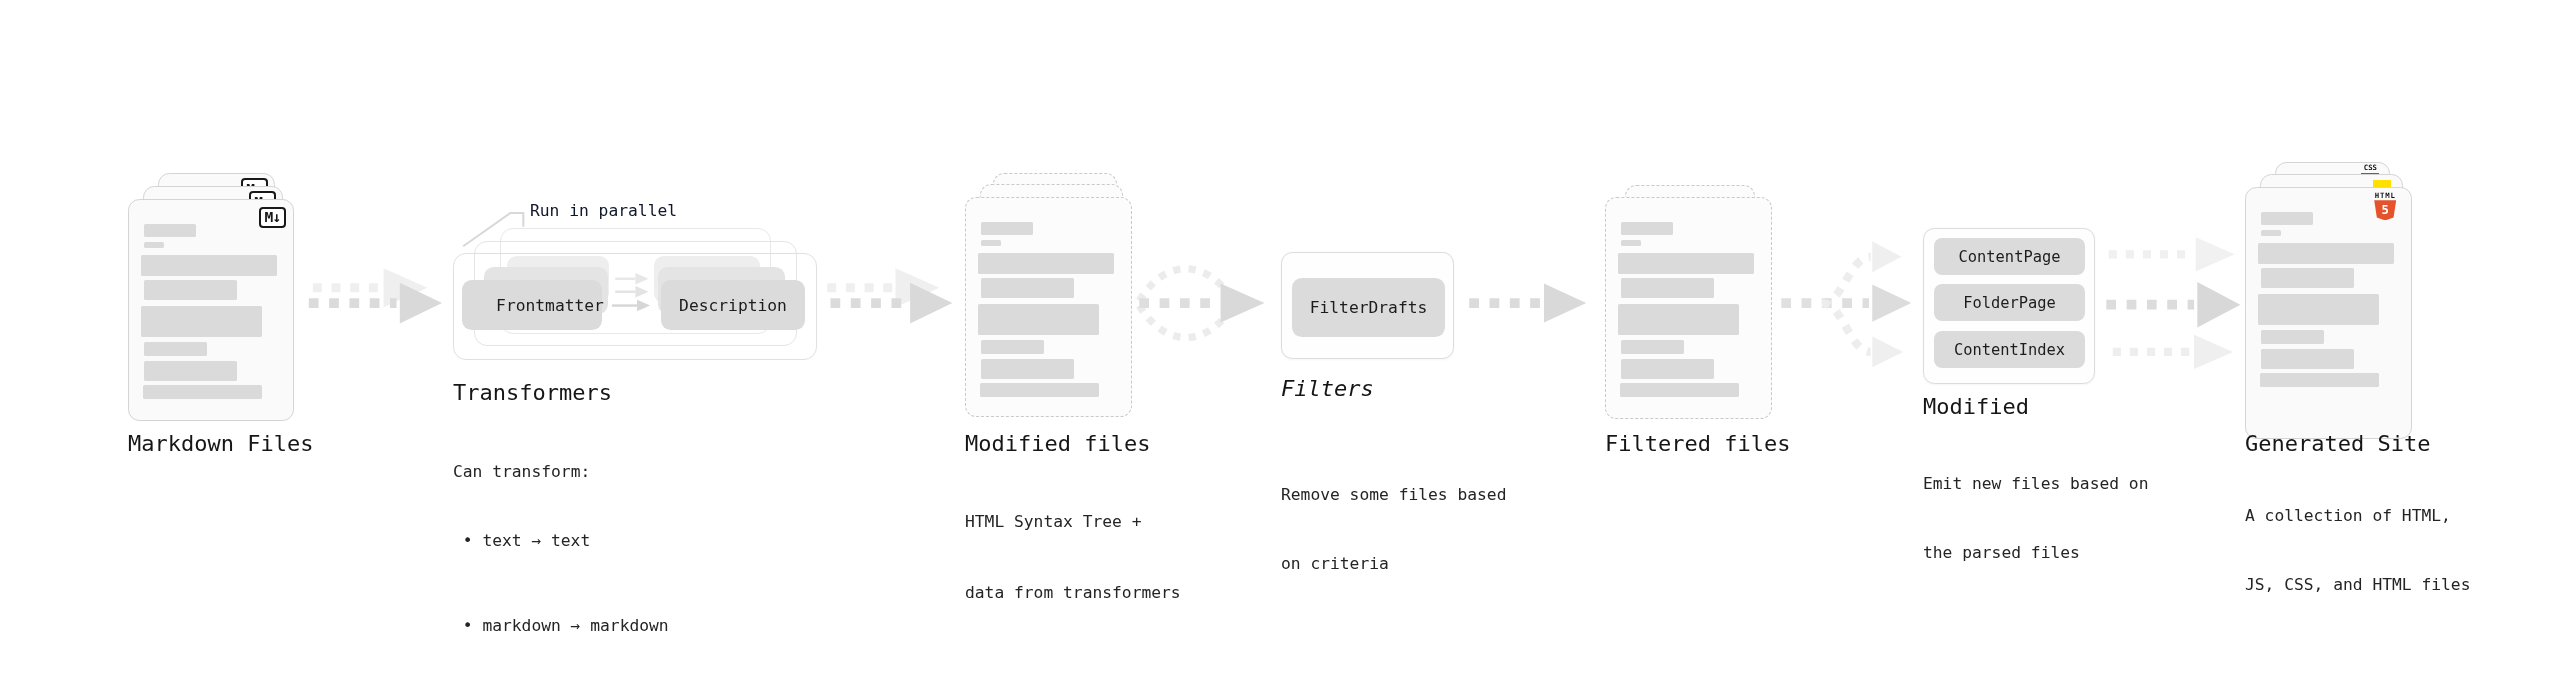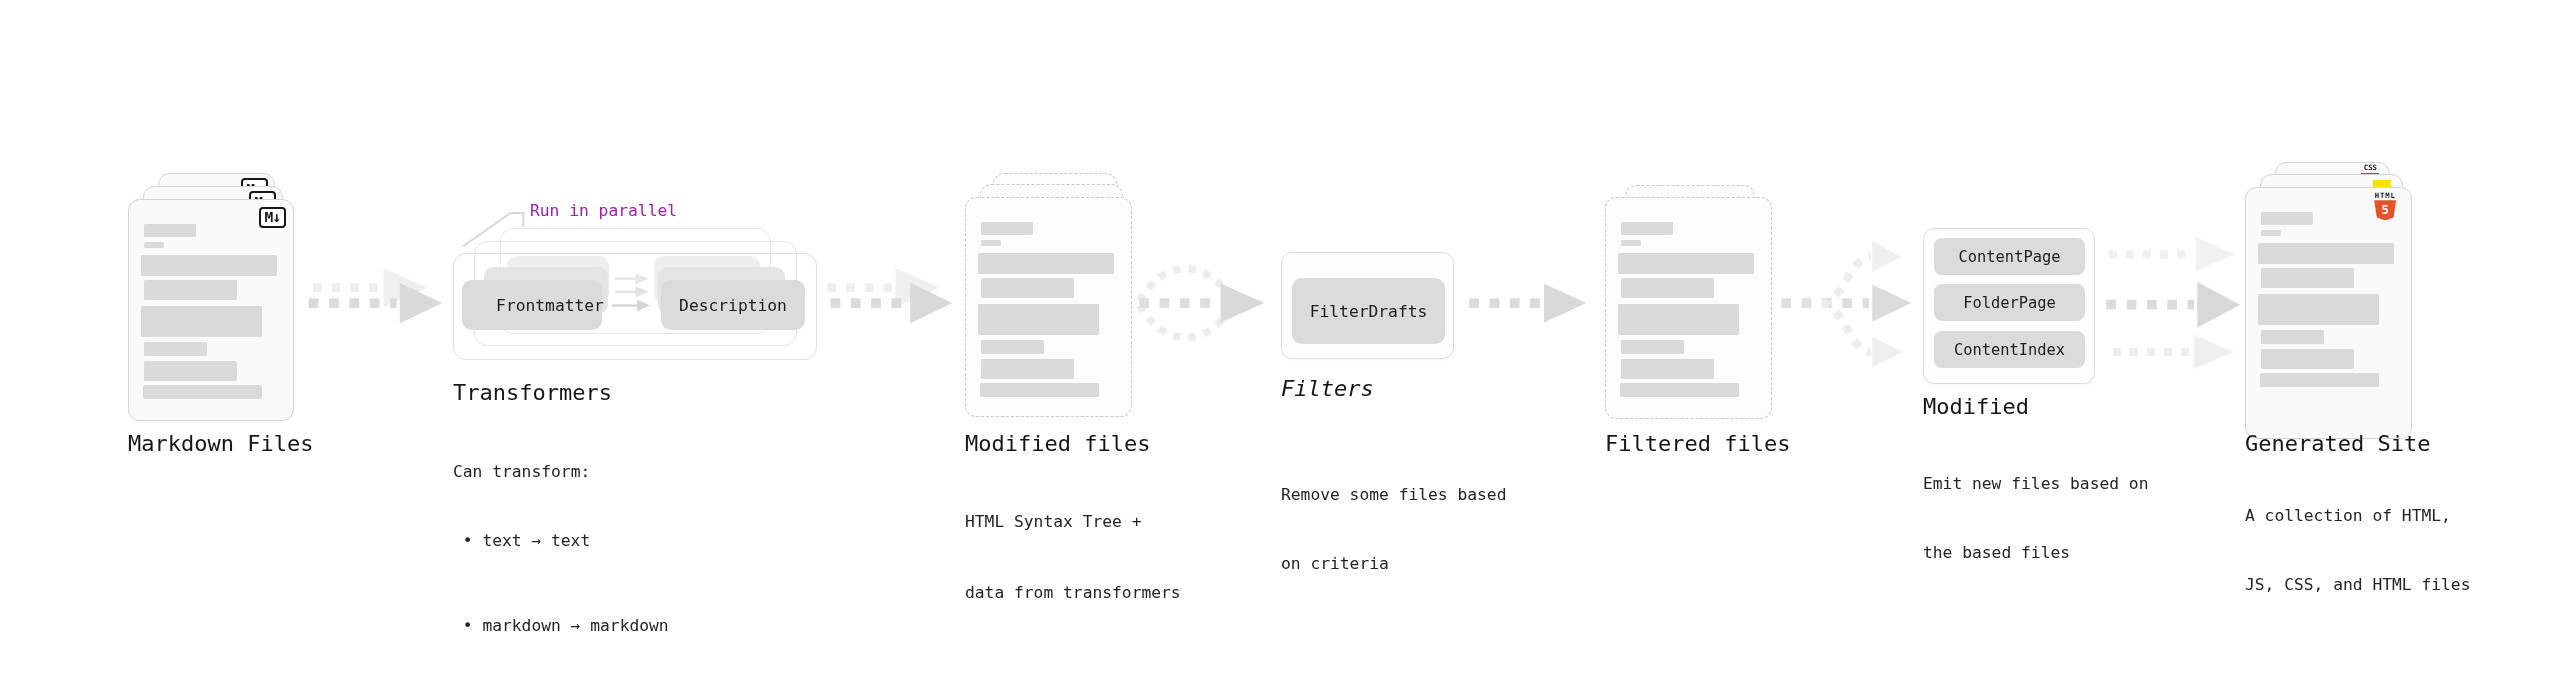--- a/index.html
+++ b/index.html
@@ -19,21 +19,21 @@
   .container-box{position:absolute;border-radius:13px;box-sizing:border-box;background:transparent;}
   .tc1{border:1.6px solid #e0e0e0;}
   .tc2{border:1.6px solid #e4e4e4;}
   .tc3{border:1.6px solid #e8e8e8;}
   .pill{position:absolute;border-radius:9.8px;background:#dbdbdb;display:flex;align-items:center;
         justify-content:center;font-size:16.3px;color:#1c1c1c;box-sizing:border-box;white-space:pre;}
   .pill.ghost1{background:#e4e4e4;}
   .pill.ghost2{background:#eeeeee;}
   .panel{position:absolute;border:1.6px solid #dcdcdc;border-radius:11.4px;background:#fefefe;
          box-sizing:border-box;box-shadow:0 0.8px 2.4px rgba(0,0,0,0.04);}
-  .annotation{position:absolute;font-size:16.3px;color:#a21caf;white-space:pre;}
+  .annotation{position:absolute;font-size:16.3px;color:#0f172a;white-space:pre;}
   .css-badge{position:absolute;right:8.1px;top:2.4px;width:21px;text-align:center;}
   .css-badge .css-txt{font-size:7.3px;font-weight:bold;line-height:6.5px;color:#111;display:block;letter-spacing:0px;}
   .css-badge .css-bar{display:block;height:3.3px;width:18px;margin:0.8px auto 0;}
   .js-badge{position:absolute;right:10.6px;top:4.9px;width:18.7px;height:9px;}
   .html5-logo{position:absolute;right:7.3px;top:4.1px;width:37px;text-align:center;}
   .html5-logo .h5-txt{font-size:7.3px;font-weight:bold;letter-spacing:0.8px;color:#111;display:block;line-height:7.3px;}
   .html5-logo .h5-shield{width:22px;height:20.3px;margin:0.8px auto 0;display:flex;align-items:center;
         justify-content:center;clip-path:polygon(0 0,100% 0,88% 85%,50% 100%,12% 85%);}
   .html5-logo .h5-num{color:#ffffff;font-size:12.2px;font-weight:bold;line-height:1;}
 </style>
@@ -159,21 +159,21 @@
       </div>
     <div class="title" style="left:965px;top:431px;">Modified files</div>
     <div class="desc" style="left:965px;top:463px;">
       <div>HTML Syntax Tree +</div>
       <div>data from transformers</div>
     </div>
   </div>
 
   <div>
     <div class="panel" style="left:1281px;top:252px;width:173px;height:107px;"></div>
-    <div class="pill" style="left:1292px;top:278px;width:153px;height:66px;">FilterDrafts</div>
+    <div class="pill" style="left:1292px;top:278px;width:153px;height:59px;">FilterDrafts</div>
     <div class="title" style="left:1281px;top:376px;font-style:italic;">Filters</div>
     <div class="desc" style="left:1281px;top:437px;line-height:23px;">
       <div>Remove some files based</div>
       <div>on criteria</div>
     </div>
   </div>
 
   <div>
     <div class="page dashed" style="left:1625px;top:185px;width:130px;height:211px;"></div>
     <div class="page dashed" style="left:1605px;top:197px;width:167px;height:222px;">
@@ -190,21 +190,21 @@
   </div>
 
   <div>
     <div class="panel" style="left:1923px;top:228px;width:172px;height:156px;"></div>
     <div class="pill" style="left:1934px;top:238px;width:151px;height:37px;font-size:15.4px;border-radius:8.1px;">ContentPage</div>
     <div class="pill" style="left:1934px;top:284px;width:151px;height:37px;font-size:15.4px;border-radius:8.1px;">FolderPage</div>
     <div class="pill" style="left:1934px;top:331px;width:151px;height:37px;font-size:15.4px;border-radius:8.1px;">ContentIndex</div>
     <div class="title" style="left:1923px;top:394px;">Modified</div>
     <div class="desc" style="left:1923px;top:426px;line-height:23px;">
       <div>Emit new files based on</div>
-      <div>the based files</div>
+      <div>the parsed files</div>
     </div>
   </div>
 
   <div>
     <div class="page solid" style="left:2275px;top:162px;width:115px;height:211px;">
       <span class="css-badge">
         <span class="css-txt">CSS</span>
         <span class="css-bar" style="background: rgb(41, 101, 241);"></span>
       </span>
     </div>

